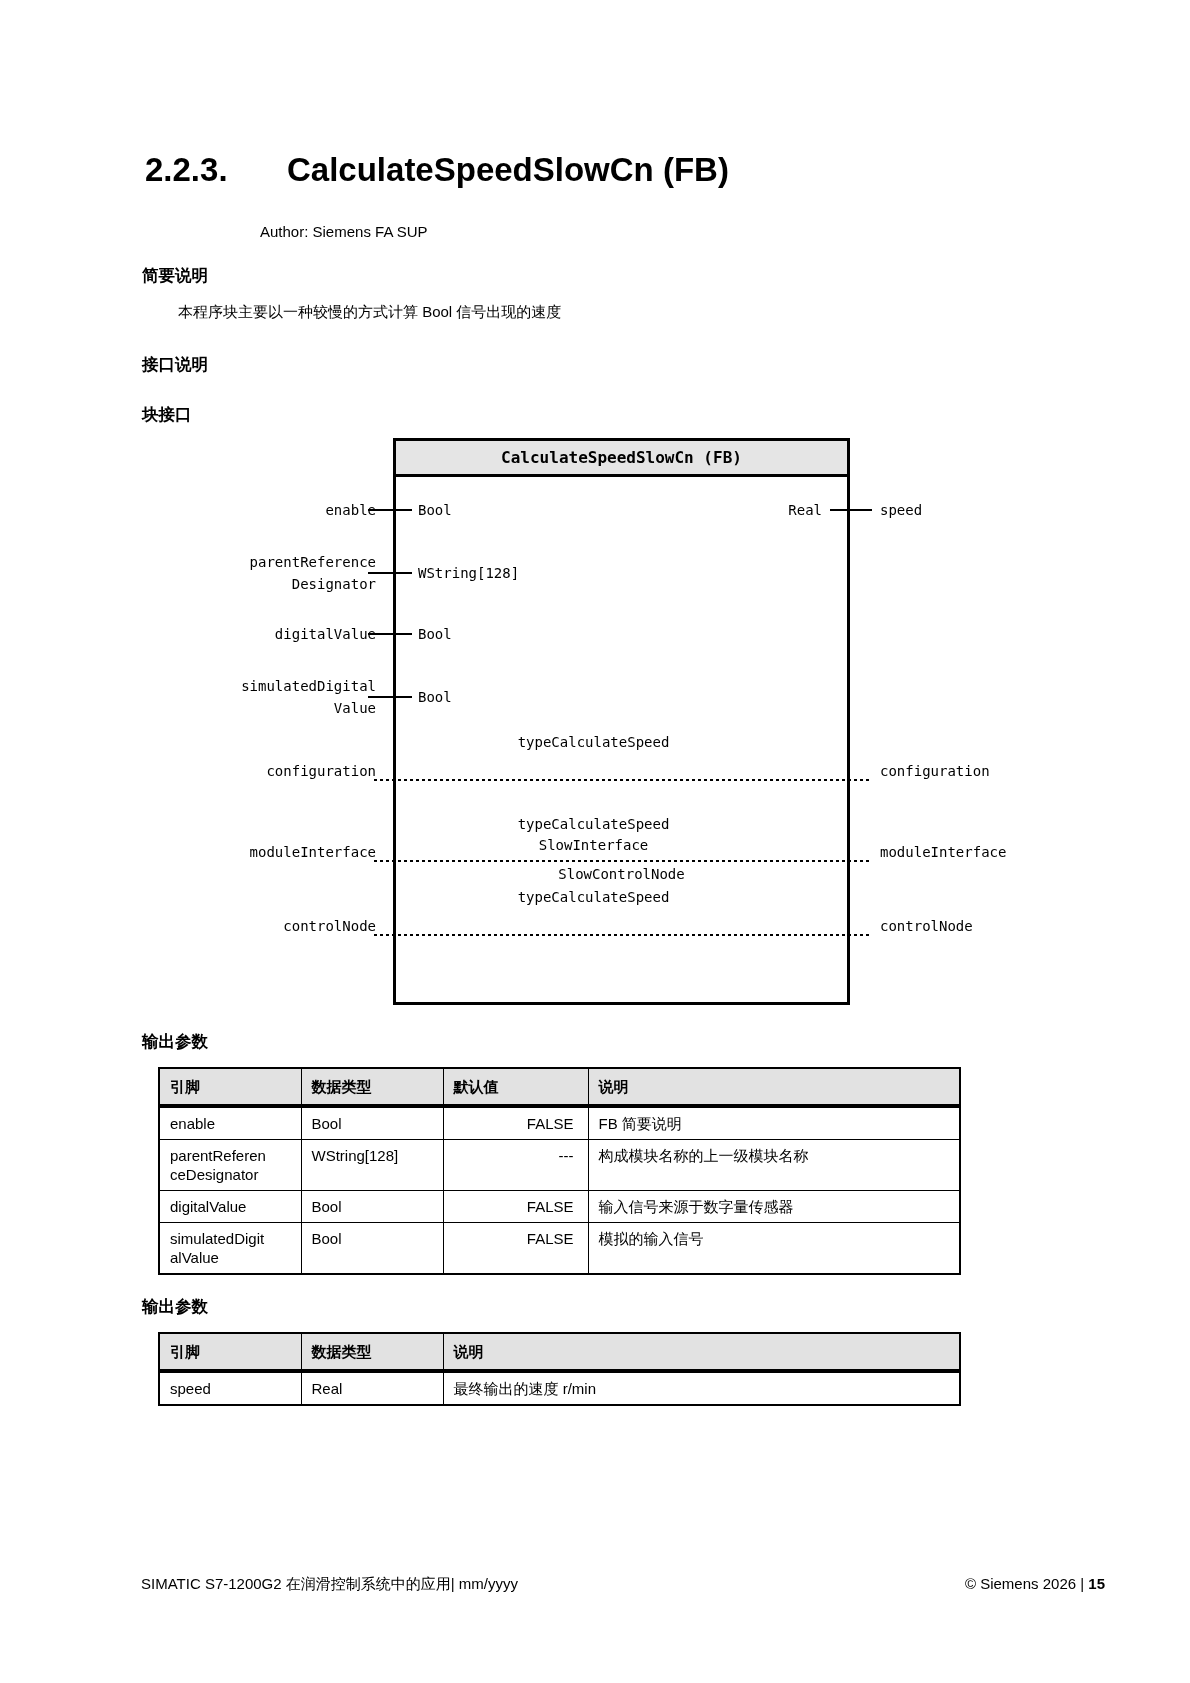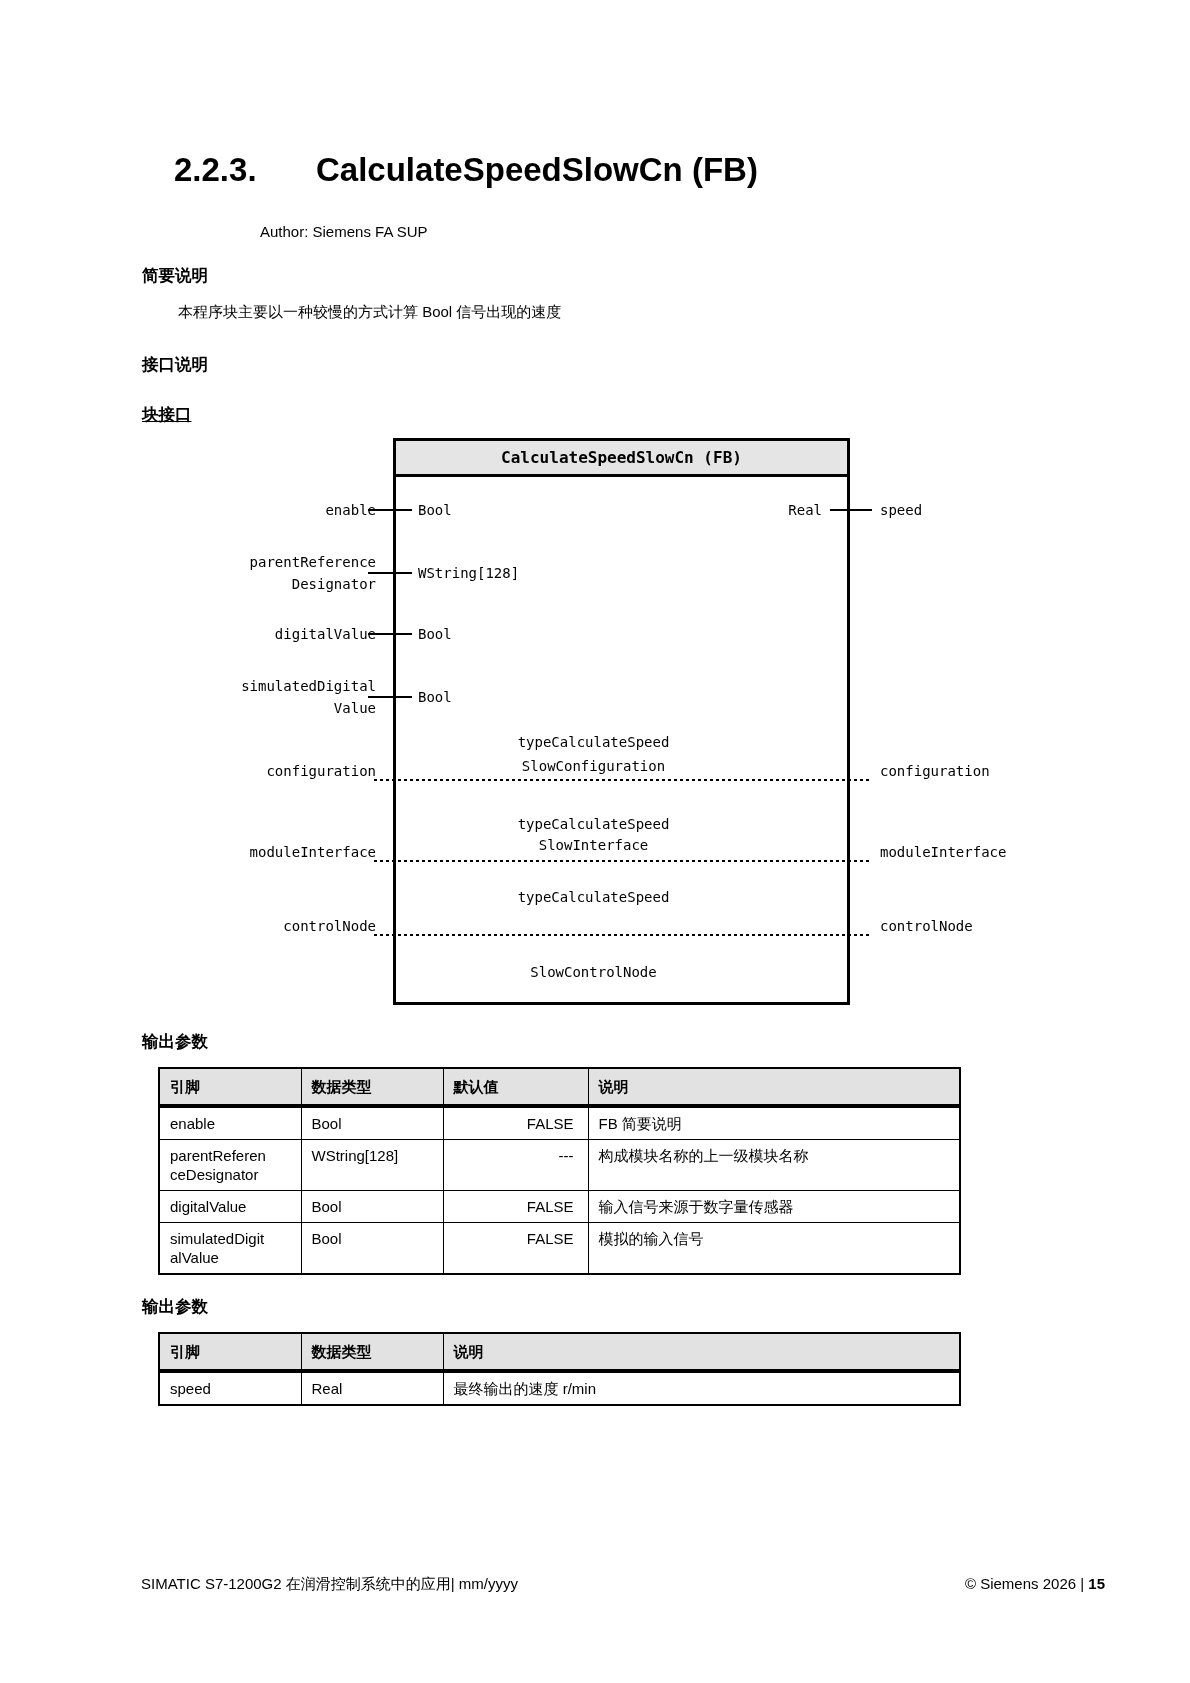--- a/index.html
+++ b/index.html
@@ -11,21 +11,21 @@
     position:relative;
     overflow:hidden;
   }
 
   
   .h1{
     position:absolute; left:145px; top:150px;
     font-size:33px; font-weight:bold; line-height:40px;
     white-space:nowrap;
   }
-  .h1 .num{display:inline-block; width:142px;margin-left:29px;}
+  .h1 .num{display:inline-block; width:142px;}
   .author{
     position:absolute; left:260px; top:222px;
     font-size:15px; line-height:19px;
   }
   .sec{
     position:absolute; left:142px;
     font-size:16.5px; font-weight:bold; line-height:20px;
     white-space:nowrap;
   }
   .bodytext{
@@ -113,21 +113,21 @@
 
 <div class="h1">
   <span class="num">2.2.3.</span><span>CalculateSpeedSlowCn (FB)</span>
 </div>
 
 <div class="author">Author: Siemens FA SUP</div>
 
 <div class="sec" style="top:265px;text-align:center;">简要说明</div>
 <div class="bodytext">本程序块主要以一种较慢的方式计算 Bool 信号出现的速度</div>
 <div class="sec" style="top:354px;">接口说明</div>
-<div class="sec" style="top:404px;text-decoration:underline;">块接口</div>
+<div class="sec" style="top:404px;">块接口</div>
 
 <div class="diagram">
 
   <div class="fb-box">
     <div class="fb-head">CalculateSpeedSlowCn (FB)</div>
   </div>
 
   <div class="fb-lbl mono" style="top:510px;">enable</div>
   <div class="stub stub-l" style="top:509px;"></div>
   <div class="fb-typ mono" style="top:510px;">Bool</div>
@@ -145,33 +145,32 @@
 Value</div>
   <div class="stub stub-l" style="top:696px;"></div>
   <div class="fb-typ mono" style="top:697px;">Bool</div>
 
   <div class="fb-real mono" style="top:510px;">Real</div>
   <div class="stub stub-r" style="top:509px;"></div>
   <div class="fb-r mono" style="top:510px;">speed</div>
 
   <div class="fb-lbl mono" style="top:771px;">configuration</div>
   <div class="fb-type-c mono" style="top:742px;">typeCalculateSpeed</div>
-  <div class="fb-type-c mono" style="top:766px;">SlowConfiguration</div>
   <div class="dash" style="top:779px;"></div>
   <div class="fb-r mono" style="top:771px;">configuration</div>
 
   <div class="fb-lbl mono" style="top:852px;">moduleInterface</div>
   <div class="fb-type-c mono" style="top:824px;">typeCalculateSpeed</div>
   <div class="fb-type-c mono" style="top:845px;">SlowInterface</div>
   <div class="dash" style="top:860px;"></div>
   <div class="fb-r mono" style="top:852px;">moduleInterface</div>
 
   <div class="fb-lbl mono" style="top:926px;">controlNode</div>
   <div class="fb-type-c mono" style="top:897px;">typeCalculateSpeed</div>
-  <div class="fb-type-c mono" style="top:972px;">SlowControlNode</div>
+  <div class="fb-type-c mono" style="top:874px;padding-left:28px;">SlowControlNode</div>
   <div class="dash" style="top:934px;"></div>
   <div class="fb-r mono" style="top:926px;">controlNode</div>
 
 </div>
 
 <div class="sec" style="top:1031px;">输出参数</div>
 
 <table class="ptable t-input">
   <colgroup>
       <col style="width:142px">

